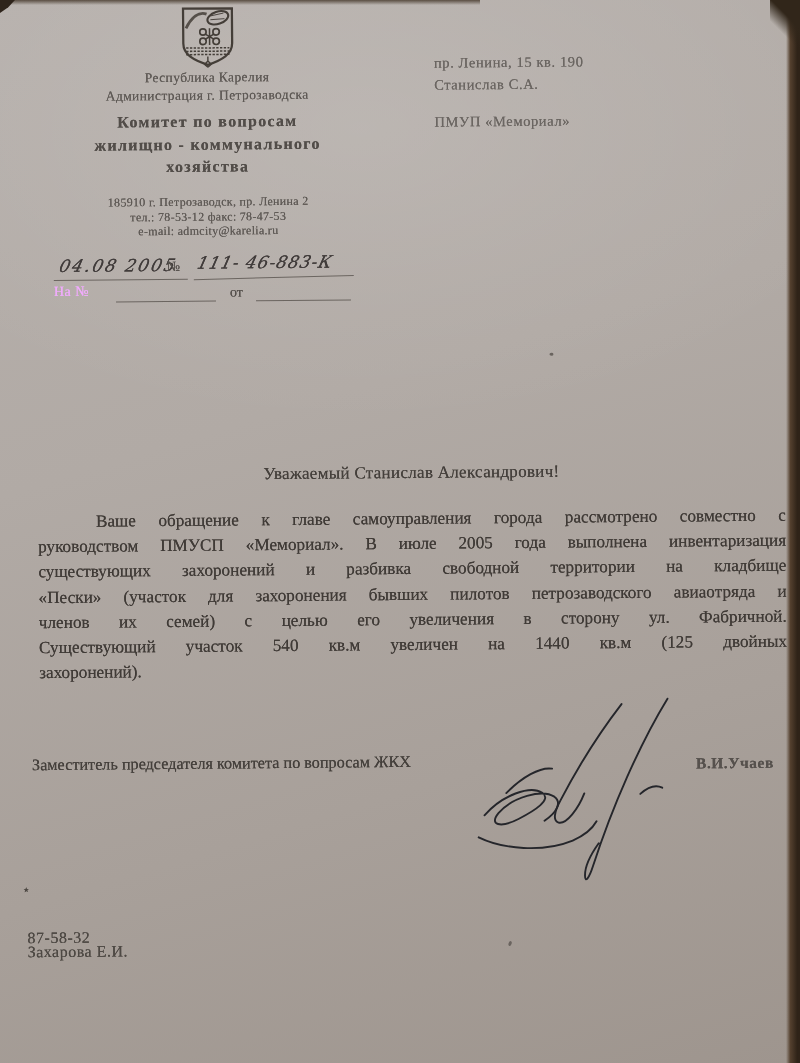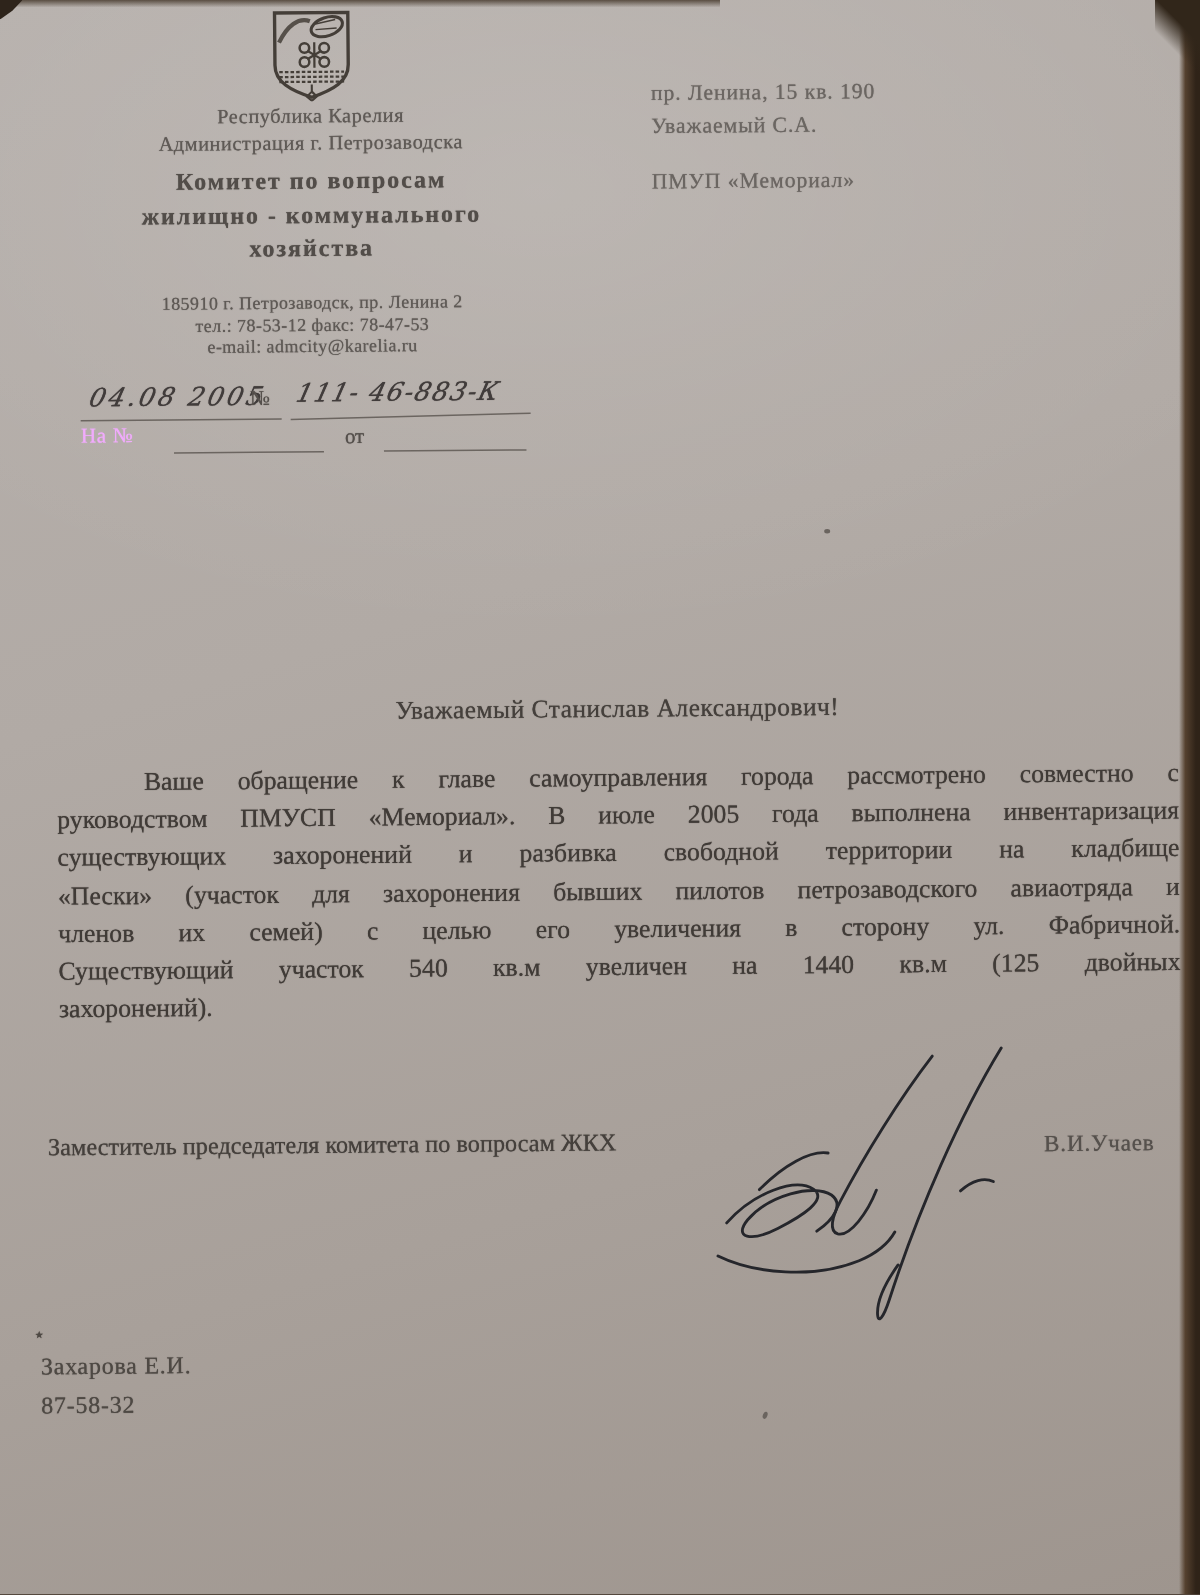--- a/index.html
+++ b/index.html
@@ -71,25 +71,25 @@
   .bline{
     font-size:17.2px;line-height:25.2px;height:25.2px;
     text-align:justify;text-align-last:justify;
     text-shadow:0 0 .6px #403b37;overflow:hidden;
   }
   .bline.first{text-indent:58px;}
   .bline.last{text-align-last:left;}
 
   .sig-title{left:30px;top:753px;font-size:16.2px;color:#45403c;
     text-shadow:0 0 .6px #45403c;}
-  .sig-name{left:694px;top:757px;font-size:15.5px;color:#56514d;letter-spacing:.5px;}
+  .sig-name{left:694px;top:757px;font-size:15.5px;color:#56514d;letter-spacing:.5px;font-weight:bold;}
   .sig-scrawl{left:468px;top:698px;width:252px;height:196px;}
 
   .foot-mark{left:20px;top:880px;font-size:11px;color:#4e4944;}
-  .foot-name{left:24px;top:900px;font-size:16px;color:#4e4944;letter-spacing:.5px;}
+  .foot-name{left:24px;top:940px;font-size:16px;color:#4e4944;letter-spacing:.5px;}
   .foot-phone{left:24px;top:926px;font-size:16px;color:#4e4944;letter-spacing:.5px;}
 
   .speck{position:absolute;background:#6a645f;border-radius:50%;}
   .speck1{left:551px;top:354px;width:4px;height:3px;}
   .speck2{left:505px;top:942px;width:3px;height:5px;transform:rotate(20deg);}
 </style>
 </head>
 <body>
 
 <div class="photo">
@@ -128,21 +128,21 @@
     <div class="abs txt ref-no-sign">№</div>
     <div class="abs txt hand ref-number">111- 46-883-К</div>
     <div class="abs uline ul1"></div>
     <div class="abs uline ul2"></div>
     <div class="abs txt ref-na">На №</div>
     <div class="abs uline ul3"></div>
     <div class="abs txt ref-ot">от</div>
     <div class="abs uline ul4"></div>
 
     <div class="abs txt rcp rcp1">пр. Ленина, 15 кв. 190</div>
-    <div class="abs txt rcp rcp2">Уважаемый С.А.</div>
+    <div class="abs txt rcp rcp2">Станислав С.А.</div>
     <div class="abs txt rcp rcp3">ПМУП «Мемориал»</div>
 
     <div class="abs txt salut">Уважаемый Станислав Александрович!</div>
 
     <div class="abs bodytxt">
       <div class="bline first">Ваше обращение к главе самоуправления города рассмотрено совместно с</div>
       <div class="bline">руководством ПМУСП «Мемориал». В июле 2005 года выполнена инвентаризация</div>
       <div class="bline">существующих захоронений и разбивка свободной территории на кладбище</div>
       <div class="bline">«Пески» (участок для захоронения бывших пилотов петрозаводского авиаотряда и</div>
       <div class="bline">членов их семей) с целью его увеличения в сторону ул. Фабричной.</div>

